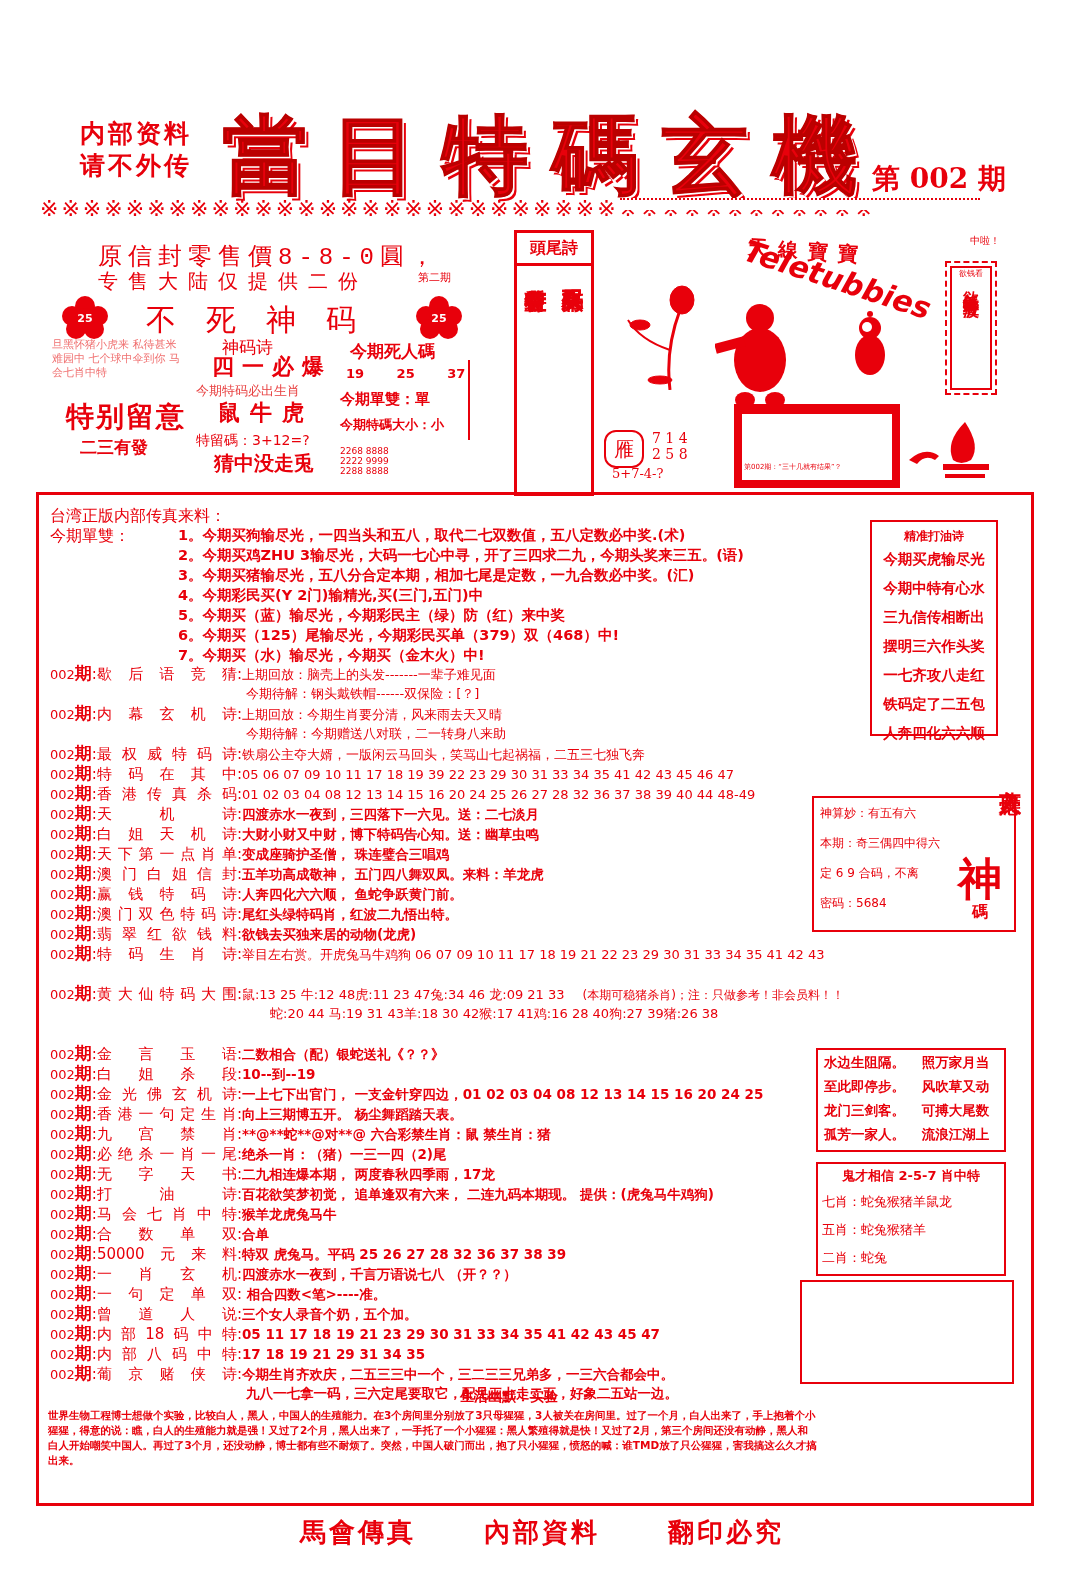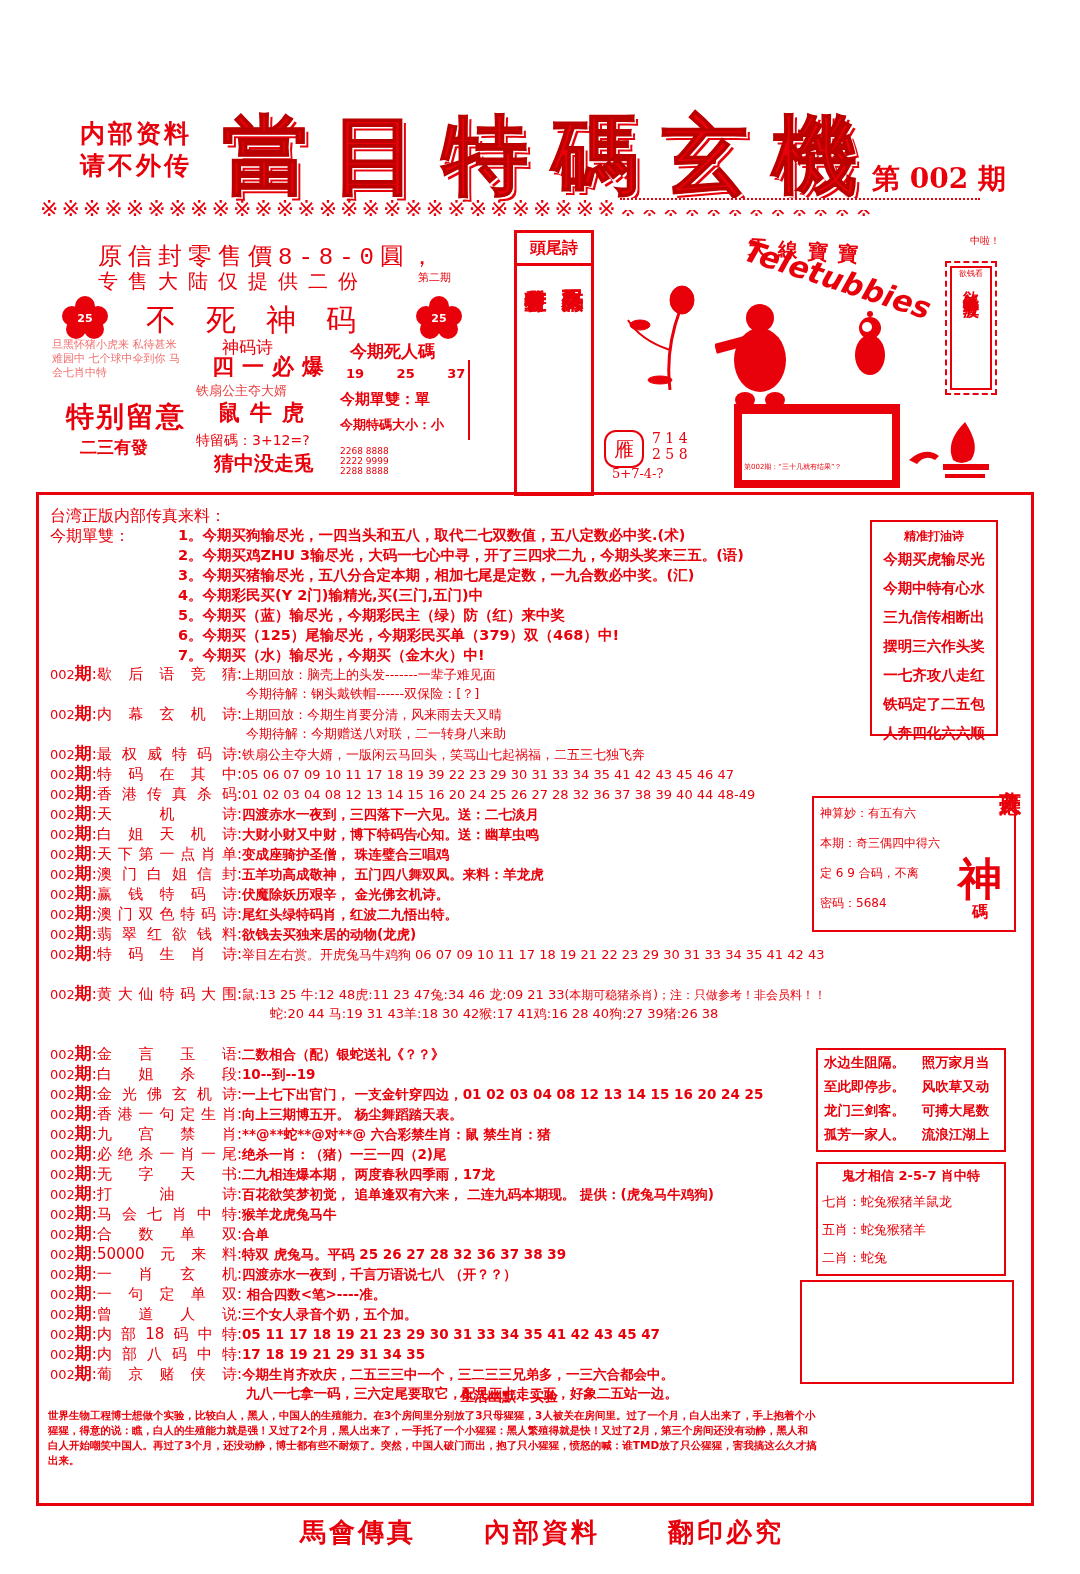--- a/index.html
+++ b/index.html
@@ -115,21 +115,21 @@
         <circle cx="34" cy="33" r="10"></circle>
         <circle cx="25" cy="22" r="10"></circle>
       </g>
       <text x="25" y="26" font-size="11" fill="#fff" text-anchor="middle" font-family="DejaVu Sans" font-weight="bold">25</text>
     </svg>
 </div>
 <div class="abs tl-name">不死神码</div>
 <div class="abs tl-faded">旦黑怀猪小虎来 私待甚米难园中 七个球中伞到你 马会七肖中特</div>
 <div class="abs tl-poem-h">神码诗</div>
 <div class="abs tl-poem" style="top:352px;">四一必爆</div>
-<div class="abs tl-must">铁扇公主夺大婿</div>
+<div class="abs tl-must">今期特码必出生肖</div>
 <div class="abs tl-zod">鼠牛虎</div>
 <div class="abs tl-tel">特留碼：3+12=?</div>
 <div class="abs tl-guess">猜中没走兎</div>
 <div class="abs tl-sp">特别留意</div>
 <div class="abs tl-sp2">二三有發</div>
 <div class="abs tl-dead-h">今期死人碼</div>
 <div class="abs tl-dead-n">19 25 37</div>
 <div class="abs tl-odd">今期單雙：單</div>
 <div class="abs tl-size">今期特碼大小：小</div>
 <div class="abs tl-ph">
@@ -222,25 +222,25 @@
     <div class="line" style="top: 684px;"><span style="display: inline-block; width: 196px;"></span><span class="val">今期待解：钢头戴铁帽------双保险：[？]</span></div>
     <div class="line" style="top: 704px;"><span class="pfx">002</span><span class="qi">期</span><span>:</span><span class="key">内幕玄机诗</span><span>:</span><span class="val">上期回放：今期生肖要分清，风来雨去天又晴</span></div>
     <div class="line" style="top: 724px;"><span style="display: inline-block; width: 196px;"></span><span class="val">今期待解：今期赠送八对联，二一转身八来助</span></div>
     <div class="line" style="top: 744px;"><span class="pfx">002</span><span class="qi">期</span><span>:</span><span class="key">最权威特码诗</span><span>:</span><span class="val">铁扇公主夺大婿，一版闲云马回头，笑骂山七起祸福，二五三七独飞奔</span></div>
     <div class="line" style="top: 764px;"><span class="pfx">002</span><span class="qi">期</span><span>:</span><span class="key">特码在其中</span><span>:</span><span class="val">05 06 07 09 10 11 17 18 19 39 22 23 29 30 31 33 34 35 41 42 43 45 46 47</span></div>
     <div class="line" style="top: 784px;"><span class="pfx">002</span><span class="qi">期</span><span>:</span><span class="key">香港传真杀码</span><span>:</span><span class="val">01 02 03 04 08 12 13 14 15 16 20 24 25 26 27 28 32 36 37 38 39 40 44 48-49</span></div>
     <div class="line" style="top: 804px;"><span class="pfx">002</span><span class="qi">期</span><span>:</span><span class="key">天机诗</span><span>:</span><span class="valb">四渡赤水一夜到，三四落下一六见。送：二七淡月</span></div>
     <div class="line" style="top: 824px;"><span class="pfx">002</span><span class="qi">期</span><span>:</span><span class="key">白姐天机诗</span><span>:</span><span class="valb">大财小财又中财，博下特码告心知。送：幽草虫鸣</span></div>
     <div class="line" style="top: 844px;"><span class="pfx">002</span><span class="qi">期</span><span>:</span><span class="key">天下第一点肖单</span><span>:</span><span class="valb">变成座骑护圣僧，  珠连璧合三唱鸡</span></div>
     <div class="line" style="top: 864px;"><span class="pfx">002</span><span class="qi">期</span><span>:</span><span class="key">澳门白姐信封</span><span>:</span><span class="valb">五羊功高成敬神，  五门四八舞双凤。来料：羊龙虎</span></div>
-    <div class="line" style="top: 884px;"><span class="pfx">002</span><span class="qi">期</span><span>:</span><span class="key">赢钱特码诗</span><span>:</span><span class="valb">伏魔除妖历艰辛，  金光佛玄机诗。</span></div>
+    <div class="line" style="top: 884px;"><span class="pfx">002</span><span class="qi">期</span><span>:</span><span class="key">赢钱特码诗</span><span>:</span><span class="valb">人奔四化六六顺，  鱼蛇争跃黄门前。</span></div>
     <div class="line" style="top: 904px;"><span class="pfx">002</span><span class="qi">期</span><span>:</span><span class="key">澳门双色特码诗</span><span>:</span><span class="valb">尾红头绿特码肖，红波二九悟出特。</span></div>
     <div class="line" style="top: 924px;"><span class="pfx">002</span><span class="qi">期</span><span>:</span><span class="key">翡翠红欲钱料</span><span>:</span><span class="valb">欲钱去买独来居的动物(龙虎)</span></div>
     <div class="line" style="top: 944px;"><span class="pfx">002</span><span class="qi">期</span><span>:</span><span class="key">特码生肖诗</span><span>:</span><span class="val">举目左右赏。开虎兔马牛鸡狗 06 07 09 10 11 17 18 19 21 22 23 29 30 31 33 34 35 41 42 43</span></div>
-    <div class="line" style="top: 984px;"><span class="pfx">002</span><span class="qi">期</span><span>:</span><span class="key">黄大仙特码大围</span><span>:</span><span class="val">鼠:13 25 牛:12 48虎:11 23 47兔:34 46 龙:09 21 33</span><span class="val" style="font-size: 12px;">(本期可稳猪杀肖)；注：只做参考！非会员料！！</span></div>
+    <div class="line" style="top: 984px;"><span class="pfx">002</span><span class="qi">期</span><span>:</span><span class="key">黄大仙特码大围</span><span>:</span><span class="val">鼠:13 25 牛:12 48虎:11 23 47兔:34 46 龙:09 21 33</span><span class="val" style="margin-left: 18px; font-size: 12px;">(本期可稳猪杀肖)；注：只做参考！非会员料！！</span></div>
     <div class="line" style="top: 1004px;"><span style="display: inline-block; width: 220px;"></span><span class="val">蛇:20 44 马:19 31 43羊:18 30 42猴:17 41鸡:16 28 40狗:27 39猪:26 38</span></div>
     <div class="line" style="top: 1044px;"><span class="pfx">002</span><span class="qi">期</span><span>:</span><span class="key">金言玉语</span><span>:</span><span class="valb">二数相合（配）银蛇送礼《？？》</span></div>
     <div class="line" style="top: 1064px;"><span class="pfx">002</span><span class="qi">期</span><span>:</span><span class="key">白姐杀段</span><span>:</span><span class="valb">10--到--19</span></div>
     <div class="line" style="top: 1084px;"><span class="pfx">002</span><span class="qi">期</span><span>:</span><span class="key">金光佛玄机诗</span><span>:</span><span class="valb">一上七下出官门，  一支金针穿四边，01 02 03 04 08 12 13 14 15 16 20 24 25</span></div>
     <div class="line" style="top: 1104px;"><span class="pfx">002</span><span class="qi">期</span><span>:</span><span class="key">香港一句定生肖</span><span>:</span><span class="valb">向上三期博五开。  杨尘舞蹈踏天表。</span></div>
     <div class="line" style="top: 1124px;"><span class="pfx">002</span><span class="qi">期</span><span>:</span><span class="key">九宫禁肖</span><span>:</span><span class="valb">**@**蛇**@对**@   六合彩禁生肖：鼠      禁生肖：猪</span></div>
     <div class="line" style="top: 1144px;"><span class="pfx">002</span><span class="qi">期</span><span>:</span><span class="key">必绝杀一肖一尾</span><span>:</span><span class="valb">绝杀一肖：（猪）一三一四（2)尾</span></div>
     <div class="line" style="top: 1164px;"><span class="pfx">002</span><span class="qi">期</span><span>:</span><span class="key">无字天书</span><span>:</span><span class="valb">二九相连爆本期，  两度春秋四季雨，17龙</span></div>
     <div class="line" style="top: 1184px;"><span class="pfx">002</span><span class="qi">期</span><span>:</span><span class="key">打油诗</span><span>:</span><span class="valb">百花欲笑梦初觉，   追单逢双有六来，   二连九码本期现。   提供：(虎兔马牛鸡狗)</span></div>
     <div class="line" style="top: 1204px;"><span class="pfx">002</span><span class="qi">期</span><span>:</span><span class="key">马会七肖中特</span><span>:</span><span class="valb">猴羊龙虎兔马牛</span></div>

